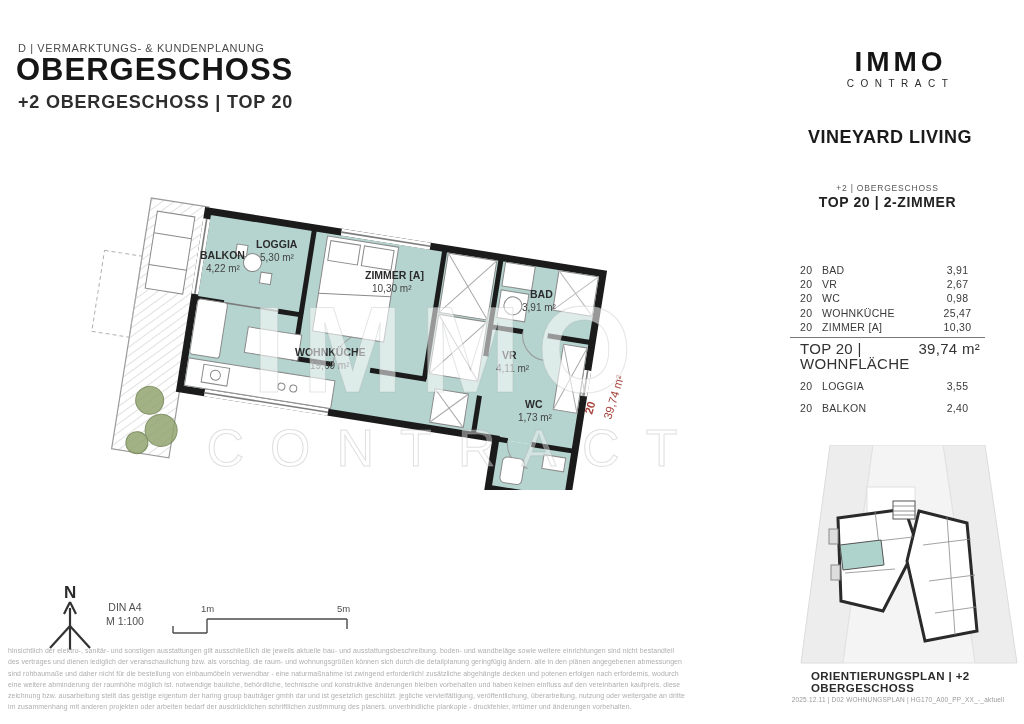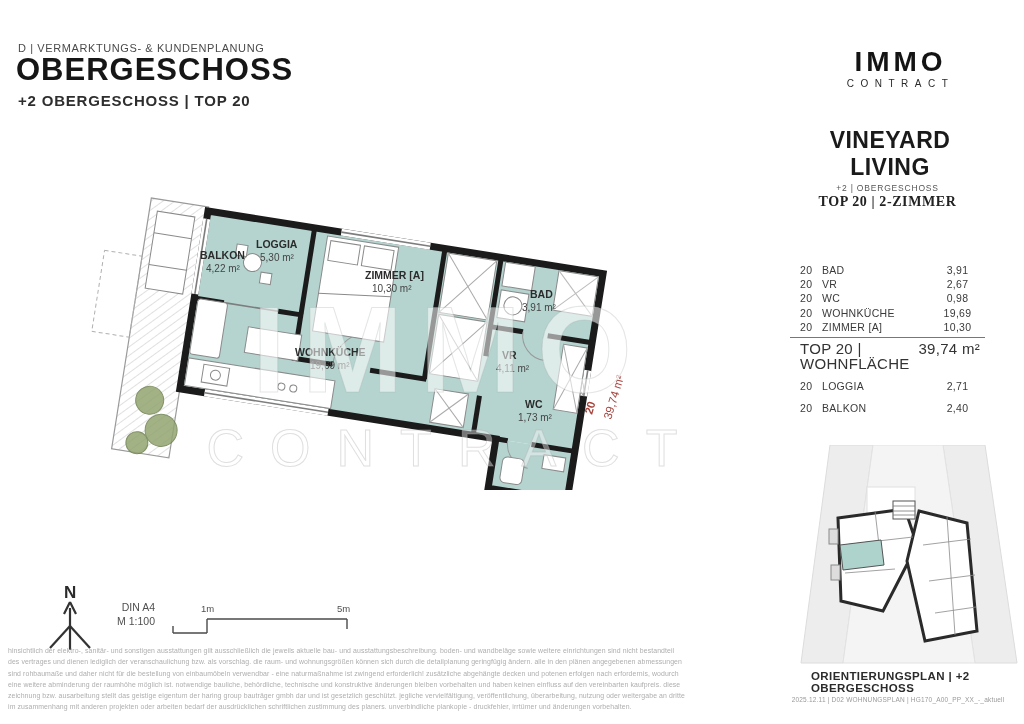--- a/index.html
+++ b/index.html
@@ -2,41 +2,41 @@
 <html><head>
 <meta charset="utf-8">
 <style>
   html,body{margin:0;padding:0;background:#888;}
   #canvas{position:relative;width:1024px;height:724px;background:#ffffff;overflow:hidden;
           font-family:"Liberation Sans",sans-serif;color:#1f1f1f;margin:0 auto;}
   .abs{position:absolute;}
   
   .dept{left:18px;top:42px;font-size:11px;letter-spacing:.6px;color:#4a4a4a;}
   .title{left:16px;top:52px;font-size:31px;font-weight:bold;letter-spacing:1px;color:#161616;}
-  .subtitle{left:18px;top:92px;font-size:15px;font-weight:bold;letter-spacing:.8px;color:#2e2e2e;}
+  .subtitle{left:18px;top:92px;font-size:18px;font-weight:bold;letter-spacing:.8px;color:#2e2e2e;}
   
   .logo{left:838px;top:48px;width:125px;text-align:center;}
   .logo .l1{font-size:28px;font-weight:bold;letter-spacing:4px;color:#141414;line-height:28px;}
   .logo .l2{font-size:10px;letter-spacing:6.5px;color:#2a2a2a;margin-top:2px;}
-  .project-name{left:795px;top:127px;width:190px;text-align:center;font-size:23px;font-weight:bold;letter-spacing:.5px;color:#1a1a1a;}
+  .project-name{left:795px;top:127px;width:190px;text-align:center;font-size:18px;font-weight:bold;letter-spacing:.5px;color:#1a1a1a;}
   .unit-floor{left:790px;top:183px;width:195px;text-align:center;font-size:8.5px;letter-spacing:.8px;color:#555;}
-  .unit-name{left:790px;top:194px;width:195px;text-align:center;font-size:14px;font-weight:bold;letter-spacing:.6px;color:#222;font-family:Liberation Serif, serif;}
+  .unit-name{left:790px;top:194px;width:195px;text-align:center;font-size:14px;font-weight:bold;letter-spacing:.6px;color:#222;}
   
   .atable{left:800px;top:263px;width:180px;font-size:10.5px;color:#3a3a3a;}
   .arow{display:flex;height:14.2px;line-height:14.2px;letter-spacing:.3px;}
   .arow .c1{width:22px;}
   .arow .c2{flex:1;}
   .arow .c3{width:45px;text-align:center;}
   .tdivider{border-top:1px solid #777;margin:3px 0 3px -10px;width:195px;}
   .trow{display:flex;height:15px;line-height:15px;font-size:15px;letter-spacing:.3px;color:#333;}
   .trow .c2{flex:1;}
   .outdoor{left:800px;top:375px;width:180px;font-size:10.5px;color:#3a3a3a;}
   .outdoor .arow{height:22px;line-height:22px;}
   
-  .din{left:95px;top:600px;width:60px;text-align:right;font-size:10.5px;color:#4f4f4f;line-height:14px;}
+  .din{left:95px;top:600px;width:60px;text-align:center;font-size:10.5px;color:#4f4f4f;line-height:14px;}
   
   .disclaimer{left:8px;top:645px;width:742px;font-size:6.9px;line-height:11.3px;color:#aeaeae;letter-spacing:.1px;}
   
   .ot{left:811px;top:670px;width:220px;font-size:11.5px;font-weight:bold;letter-spacing:.4px;color:#2b2b2b;}
   .od{left:788px;top:696px;width:220px;text-align:center;font-size:6.5px;color:#9a9a9a;letter-spacing:.2px;}
 </style>
 </head>
 <body>
 
 <div id="canvas">
@@ -65,38 +65,38 @@
       <span class="c3">2,67</span>
     </div>
     <div class="arow">
       <span class="c1">20</span>
       <span class="c2">WC</span>
       <span class="c3">0,98</span>
     </div>
     <div class="arow">
       <span class="c1">20</span>
       <span class="c2">WOHNKÜCHE</span>
-      <span class="c3">19,69</span>
+      <span class="c3">25,47</span>
     </div>
     <div class="arow">
       <span class="c1">20</span>
       <span class="c2">ZIMMER [A]</span>
       <span class="c3">10,30</span>
     </div>
     <div class="tdivider"></div>
     <div class="trow">
       <span class="c2">TOP 20 | WOHNFLÄCHE</span>
       <span class="c3">39,74 m²</span>
     </div>
   </div>
   <div class="abs outdoor">
     <div class="arow">
       <span class="c1">20</span>
       <span class="c2">LOGGIA</span>
-      <span class="c3">2,71</span>
+      <span class="c3">3,55</span>
     </div>
     <div class="arow">
       <span class="c1">20</span>
       <span class="c2">BALKON</span>
       <span class="c3">2,40</span>
     </div>
   </div>
 
   <svg class="abs" style="left:60px;top:170px;" width="700" height="320" viewBox="0 0 700 320">
     <defs>

